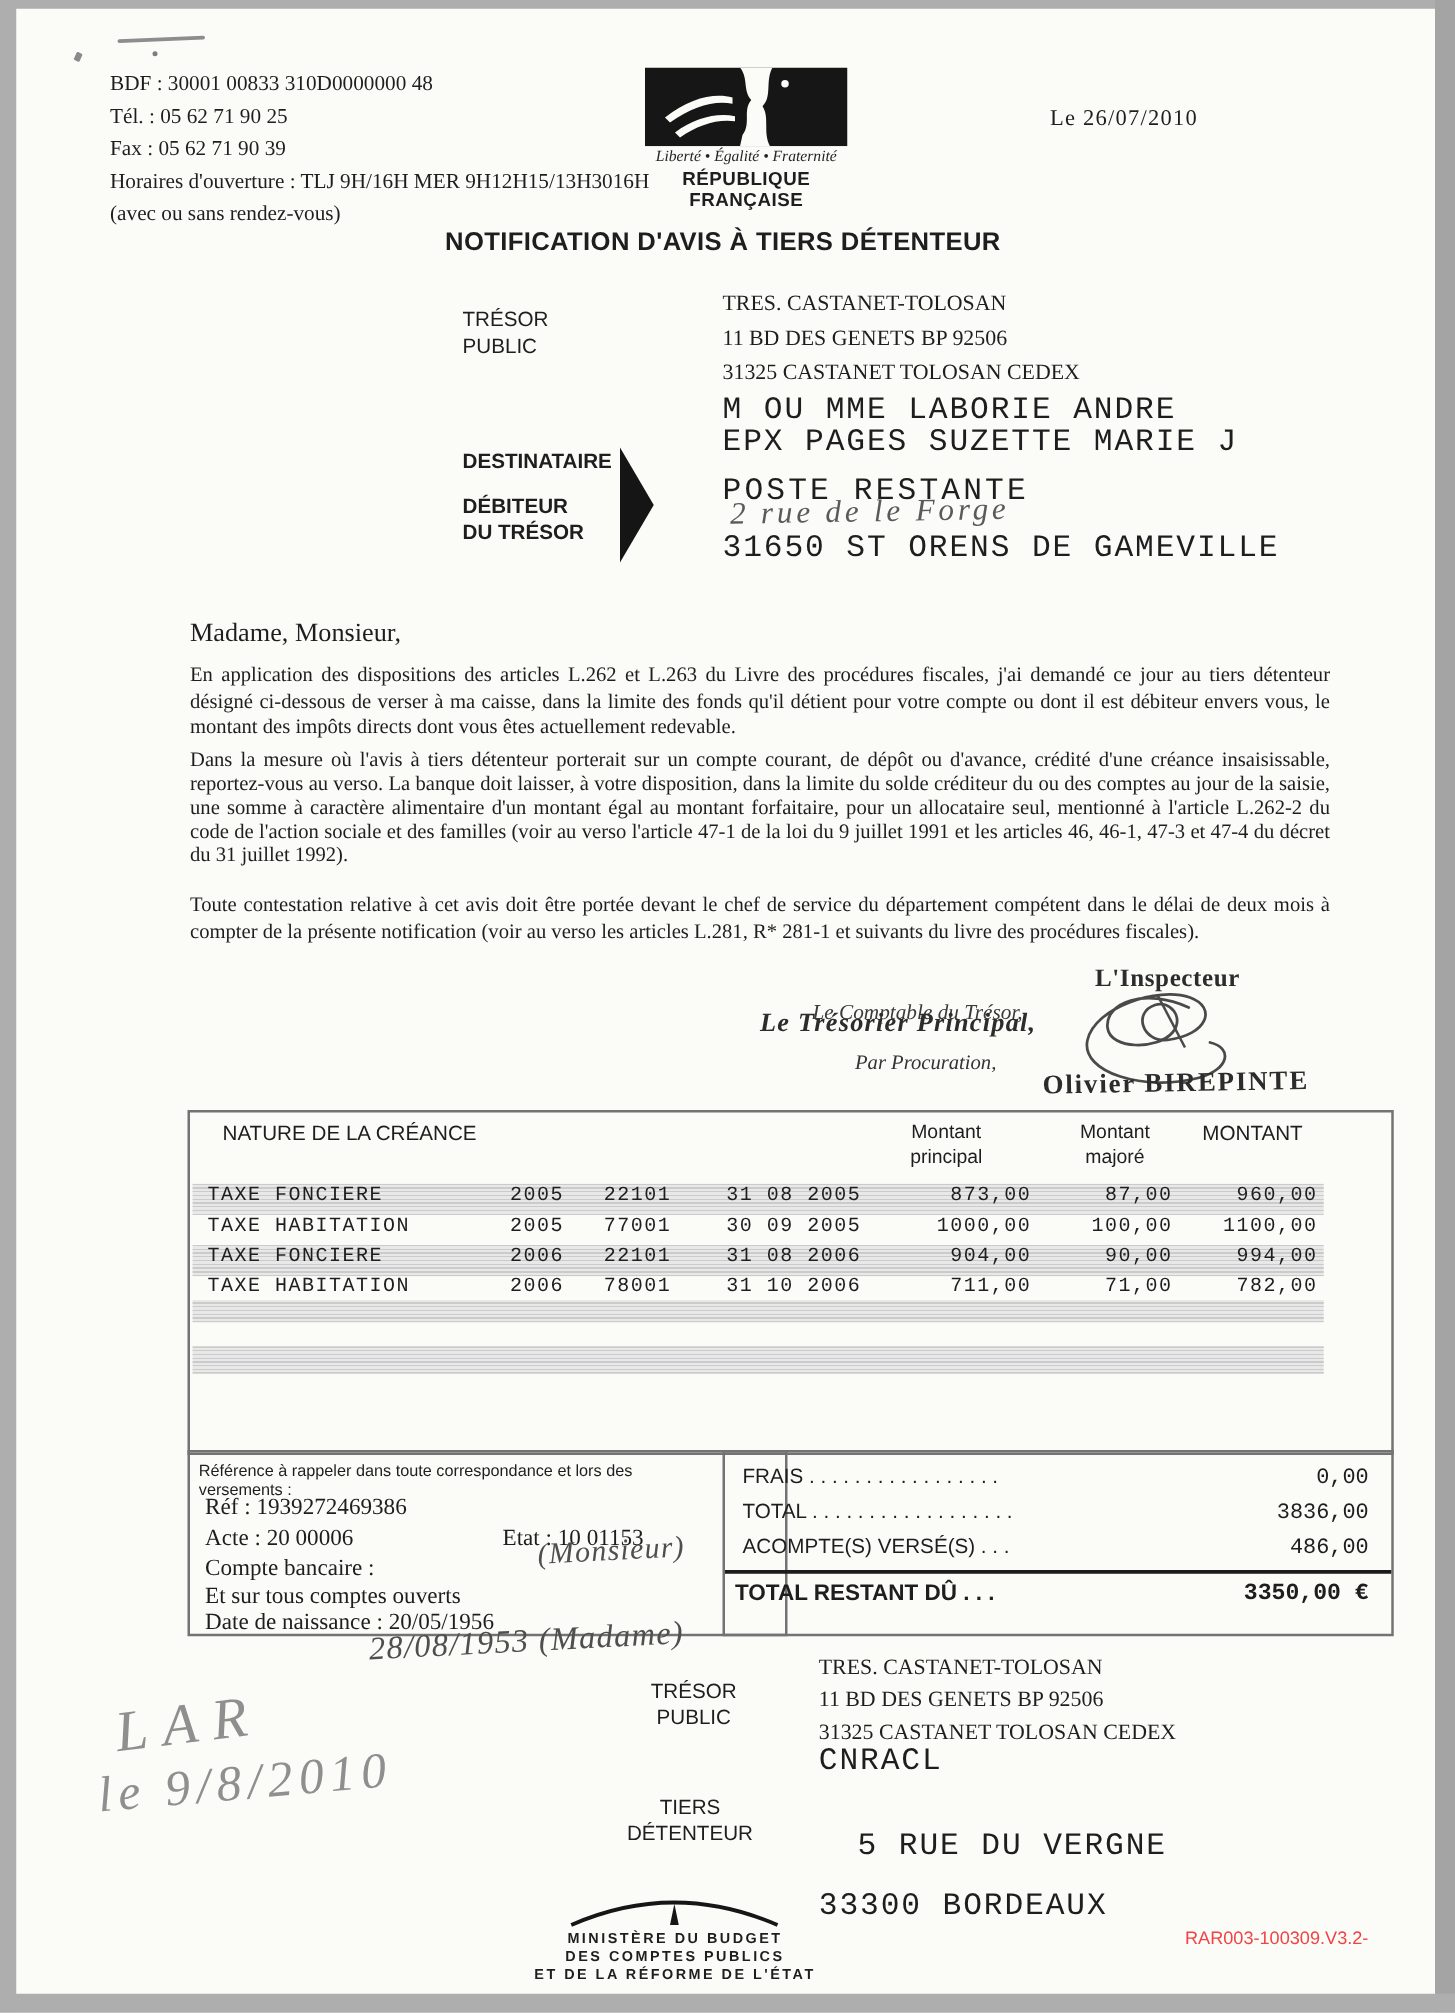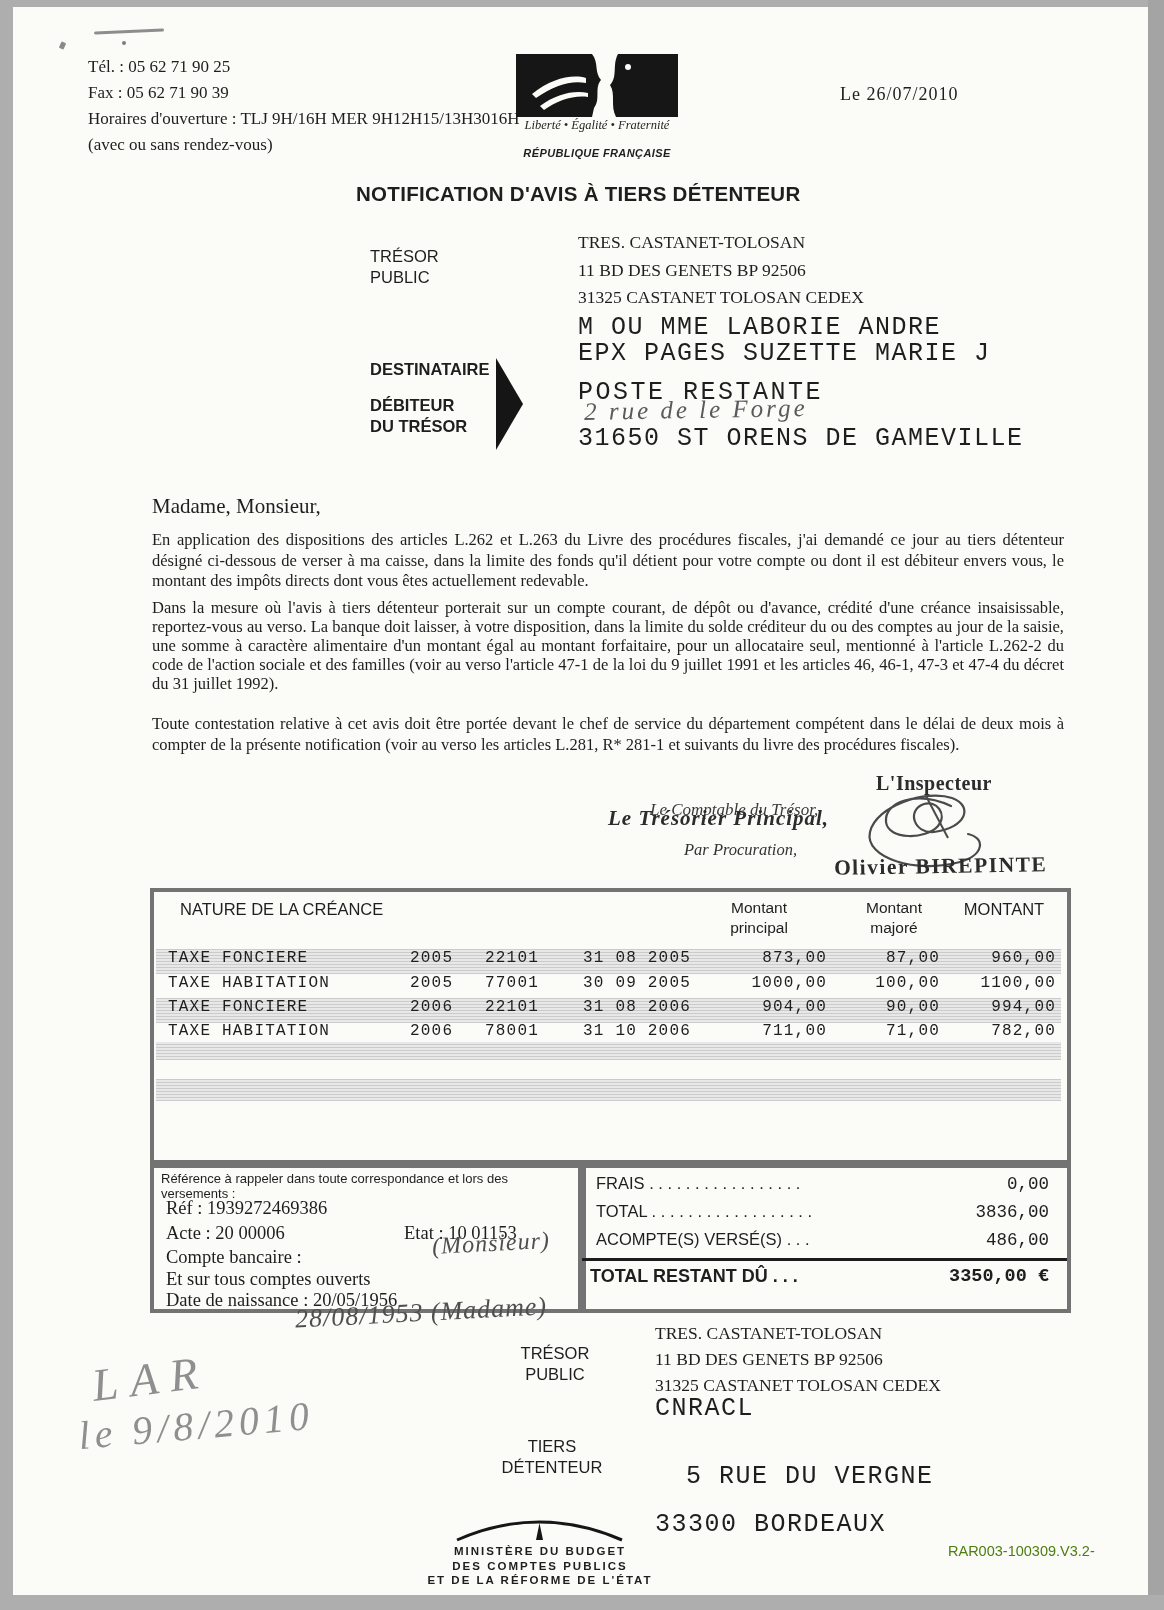--- a/index.html
+++ b/index.html
@@ -9,21 +9,21 @@
   .serif{font-family:"Liberation Serif",serif;}
   .sans{font-family:"Liberation Sans",sans-serif;}
   .pre{white-space:pre-line;}
   .b{font-weight:bold;}
   .i{font-style:italic;}
   .ctr{text-align:center;}
   .hand{font-family:"Liberation Serif",serif;font-style:italic;color:#4f4f4f;}
   .edge{position:absolute;background:#aeaeae;}
   .hdr-line{height:26px;font-size:17px;}
   .par{width:912px;font-size:16.5px;text-align:justify;}
-  .tbox{position:absolute;border:4px solid #737373;background:transparent;}
+  .tbox{position:absolute;border:2px solid #737373;background:transparent;padding-left:48px;}
   .shade{background:repeating-linear-gradient(0deg,#cbcbcb 0 1px,#e8e8e8 1px 3px);}
   .trow{position:absolute;left:2px;display:flex;align-items:flex-start;height:25px;
         font-family:"Liberation Mono","DejaVu Sans Mono",monospace;font-size:16px;letter-spacing:1.2px;}
   .c-nat{width:242px;padding-left:12px;}
   .c-yr{width:75px;}
   .c-code{width:98px;}
   .c-date{width:162px;}
   .c-p{width:82px;text-align:right;}
   .c-m{width:113px;text-align:right;}
   .c-t{width:116px;text-align:right;}
@@ -34,37 +34,38 @@
 </head>
 <body>
 
 <div class="page">
 
   <div class="abs" style="left:94px;top:30px;width:70px;height:3px;background:#8d8d8d;border-radius:2px;transform:rotate(-2.5deg);"></div>
   <div class="abs" style="left:122px;top:41px;width:4px;height:4px;background:#7d7d7d;border-radius:50%;"></div>
   <div class="abs" style="left:60px;top:42px;width:5px;height:7px;background:#8a8a8a;border-radius:1px;transform:rotate(24deg);"></div>
 
   <div class="abs serif" style="left:88px;top:57px;">
+    <div class="hdr-line">BDF :  30001 00833 310D0000000 48</div>
     <div class="hdr-line">Tél. :   05 62 71 90 25</div>
     <div class="hdr-line">Fax :   05 62 71 90 39</div>
     <div class="hdr-line">Horaires d'ouverture :   TLJ 9H/16H MER 9H12H15/13H3016H</div>
     <div class="hdr-line">(avec ou sans rendez-vous)</div>
   </div>
 
   <div class="abs" style="left:516px;top:54px;">
     <svg width="162" height="63" viewBox="0 0 162 63">
       <rect width="162" height="63" fill="#161616"></rect>
       <path d="M76,0 C83,9 78,18 85,26 C78,34 85,45 78,54 L76,63 L100,63 C94,52 100,40 94,31 C102,23 96,11 102,0 Z" fill="#fbfbf8"></path>
       <path d="M16,40 C36,24 56,20 70,24 L70,29 C56,26 38,31 20,44 Z" fill="#fbfbf8"></path>
       <path d="M24,52 C40,40 58,36 72,39 L72,43 C58,41 42,46 28,56 Z" fill="#fbfbf8"></path>
       <circle cx="112" cy="13" r="3" fill="#fbfbf8"></circle>
     </svg>
   </div>
   <div class="abs serif i ctr" style="left:508px;top:118px;width:178px;font-size:12.5px;color:#242424;">Liberté • Égalité • Fraternité</div>
-  <div class="abs sans b ctr" style="left:503px;top:147px;width:188px;font-size:11px;letter-spacing:.4px;font-style:italic;">RÉPUBLIQUE FRANÇAISE</div>
+  <div class="abs sans b ctr" style="left:503px;top:135px;width:188px;font-size:15px;letter-spacing:.4px;">RÉPUBLIQUE FRANÇAISE</div>
 
   <div class="abs serif" style="left:840px;top:84px;font-size:18px;letter-spacing:1px;">Le 26/07/2010</div>
 
   <div class="abs sans b" style="left:356px;top:182px;font-size:20.5px;letter-spacing:.3px;">NOTIFICATION D'AVIS À TIERS DÉTENTEUR</div>
 
   <div class="abs sans pre" style="left:370px;top:246px;font-size:16.5px;line-height:20.5px;">TRÉSOR
 PUBLIC</div>
   <div class="abs serif pre" style="left:578px;top:229px;font-size:17.5px;line-height:27.5px;">TRES. CASTANET-TOLOSAN
 11 BD DES GENETS BP 92506
 31325 CASTANET TOLOSAN CEDEX</div>
@@ -187,20 +188,20 @@
   <div class="abs" style="left:452px;top:1516px;">
     <svg width="175" height="26" viewBox="0 0 175 26">
       <path d="M5,24 Q87,-12 170,24" fill="none" stroke="#161616" stroke-width="3"></path>
       <polygon points="84,24 91,24 87.5,7" fill="#161616"></polygon>
     </svg>
   </div>
   <div class="abs sans b pre ctr" style="left:415px;top:1544px;width:250px;font-size:11.5px;letter-spacing:2px;line-height:14.5px;">MINISTÈRE DU BUDGET
 DES COMPTES PUBLICS
 ET DE LA RÉFORME DE L'ÉTAT</div>
 
-  <div class="abs sans" style="left:948px;top:1543px;font-size:14.5px;color:#4d7c0f;">RAR003-100309.V3.2-</div>
+  <div class="abs sans" style="left:948px;top:1543px;font-size:14.5px;color:#ef4444;">RAR003-100309.V3.2-</div>
 
   <div class="edge" style="left:0;top:0;width:1164px;height:7px;"></div>
   <div class="edge" style="left:0;top:0;width:13px;height:1610px;"></div>
   <div class="edge" style="left:1148px;top:0;width:16px;height:1610px;background:#a4a4a4;"></div>
   <div class="edge" style="left:0;top:1595px;width:1164px;height:15px;"></div>
 
 </div>
 
 </body></html>

